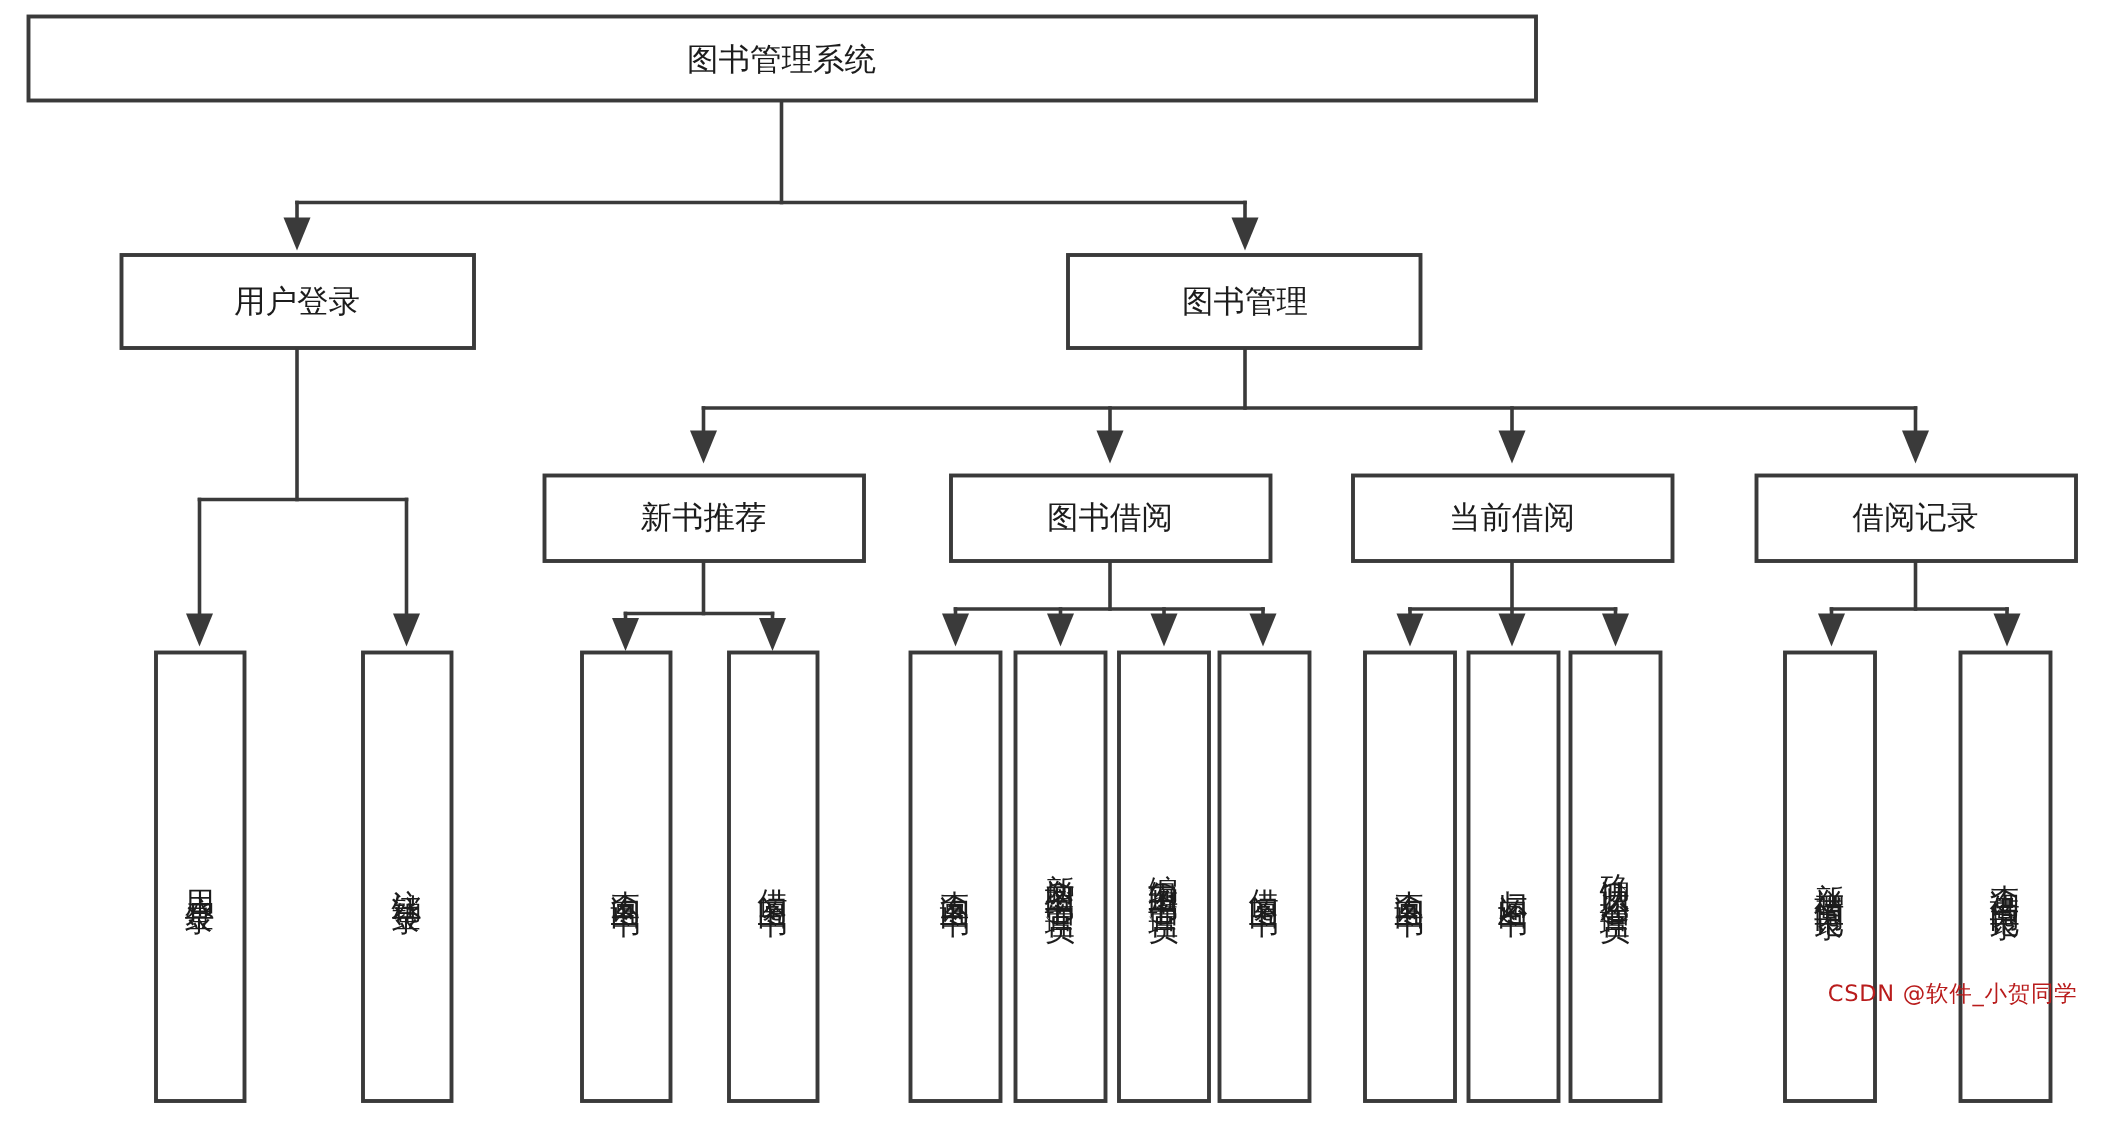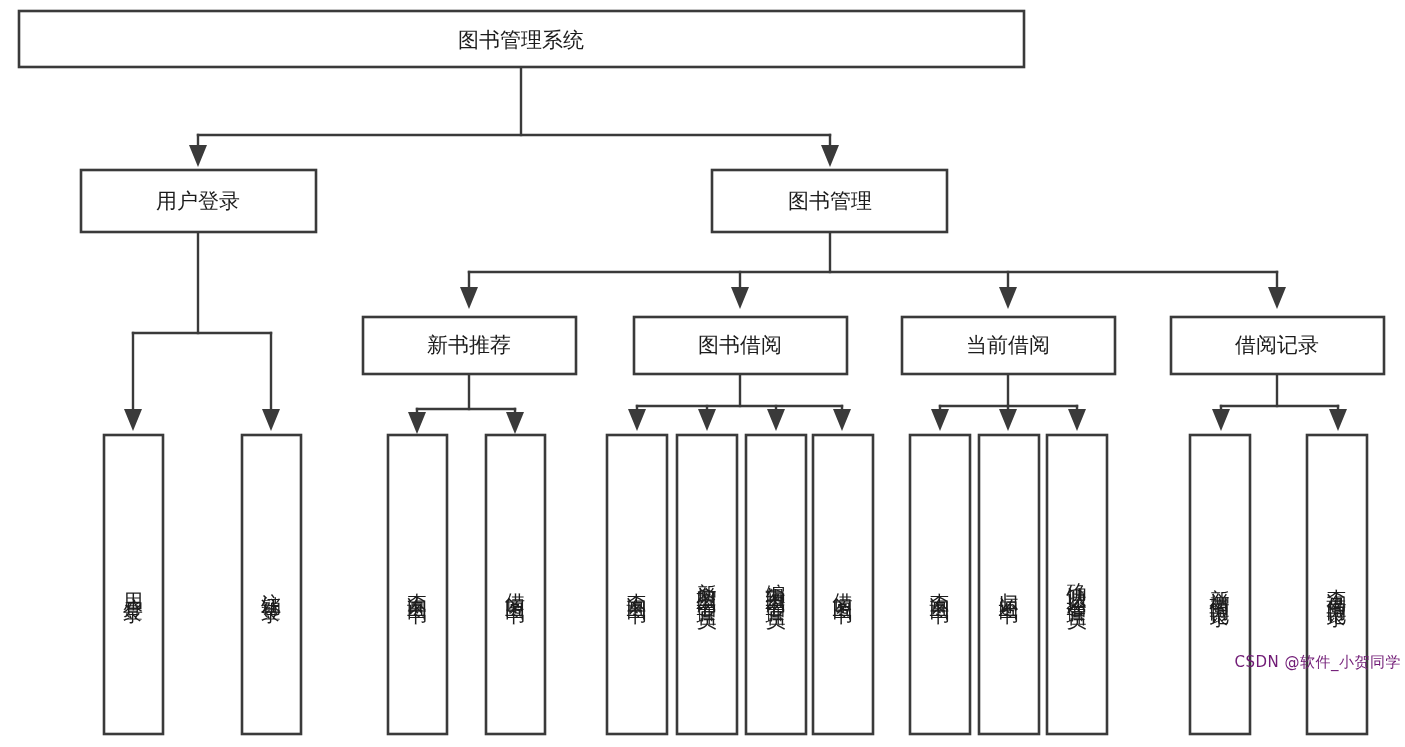--- a/index.html
+++ b/index.html
@@ -43,25 +43,25 @@
   }
   .node-label-h {
     font-family: "DejaVu Sans", "Liberation Sans", sans-serif;
     font-size: 21px;
     fill: #1c1c1c;
     text-anchor: middle;
     dominant-baseline: middle;
   }
   .watermark {
     position: absolute;
-    right: 4px;
+    right: 20px;
     bottom: 4px;
     font-family: "DejaVu Sans", "Liberation Sans", sans-serif;
     font-size: 15px;
-    color: #701a75;
+    color: #b91c1c;
     letter-spacing: 0.5px;
     white-space: nowrap;
     pointer-events: none;
   }
 </style>
 </head>
 <body>
 
 <div id="diagram-root">
 

